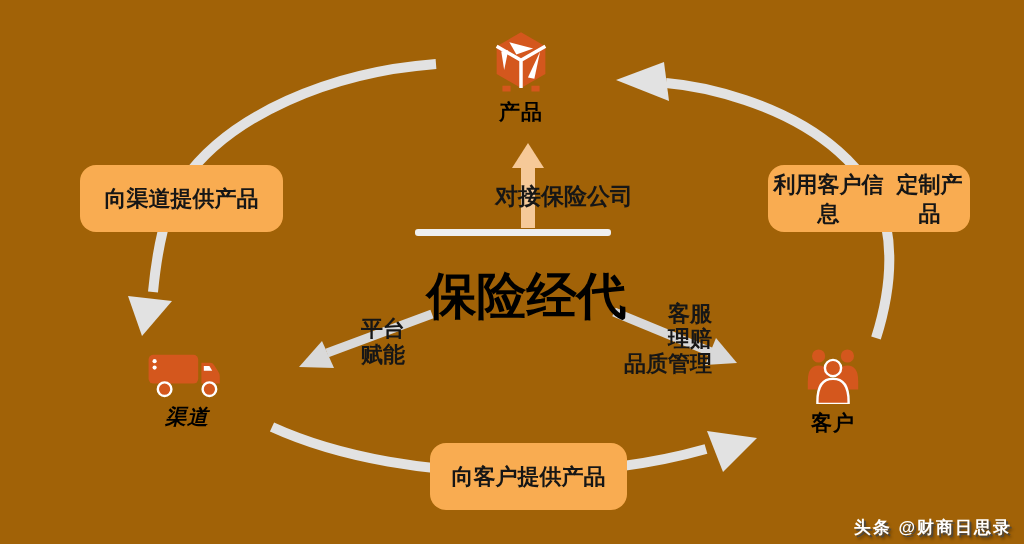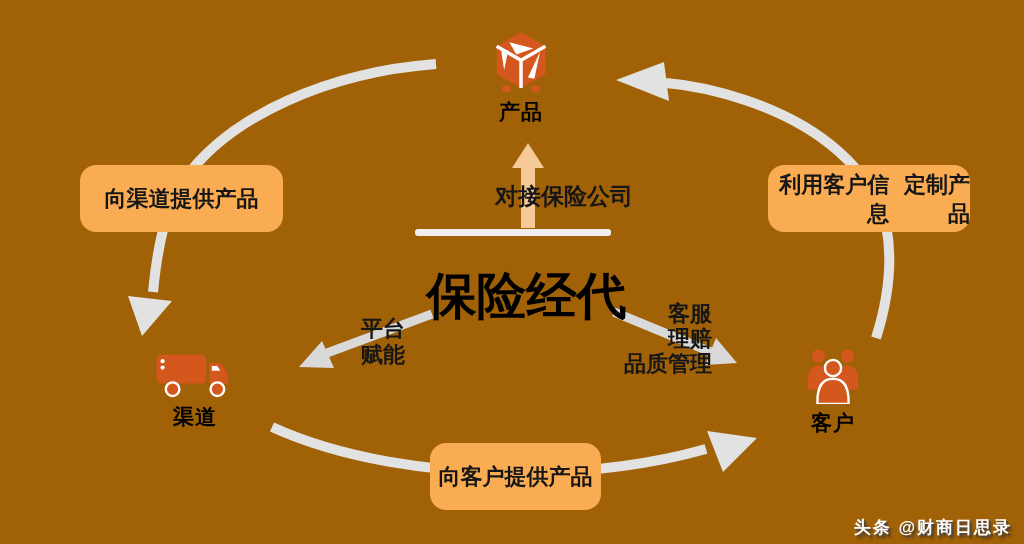--- a/index.html
+++ b/index.html
@@ -7,25 +7,25 @@
     position:relative;width:1024px;height:544px;background:#a16207;
     font-family:"Liberation Sans",sans-serif;overflow:hidden;color:#111;
   }
   svg.bg{position:absolute;left:0;top:0;z-index:0;}
   .callout{
     position:absolute;z-index:2;background:#F9AC51;border-radius:16px;
     display:flex;flex-direction:row;align-items:center;justify-content:center;
     font-size:22px;font-weight:600;line-height:29px;text-align:center;color:#161616;
   }
   .callout-left{left:80px;top:165px;width:203px;height:67px;}
-  .callout-right{left:768px;top:165px;width:202px;height:67px;text-align:right;}
-  .callout-bottom{left:430px;top:443px;width:171px;height:67px;}
+  .callout-right{left:768px;top:165px;width:202px;height:67px;}
+  .callout-bottom{left:430px;top:443px;width:197px;height:67px;}
   .node{position:absolute;z-index:2;display:flex;flex-direction:column;align-items:center;}
   .node-product{left:455px;top:32px;width:132px;}
-  .node-channel{left:140px;top:350px;width:110px;}
+  .node-channel{left:132px;top:350px;width:110px;font-style:italic;}
   .node-customer{left:778px;top:344px;width:110px;}
   .node-label{font-size:21px;font-weight:800;color:#000;margin-top:5px;letter-spacing:1px;}
   .center-title{
     position:absolute;z-index:2;left:399px;top:263px;width:255px;text-align:center;
     font-size:50px;font-weight:900;color:#000;white-space:nowrap;
   }
   .anno{position:absolute;z-index:2;font-size:22px;font-weight:600;text-align:right;color:#161616;}
   .anno-top{left:433px;top:181px;width:200px;font-size:23px;}
   .anno-platform{left:325px;top:316px;width:80px;line-height:26px;}
   .anno-service{left:592px;top:301px;width:120px;line-height:25px;}

